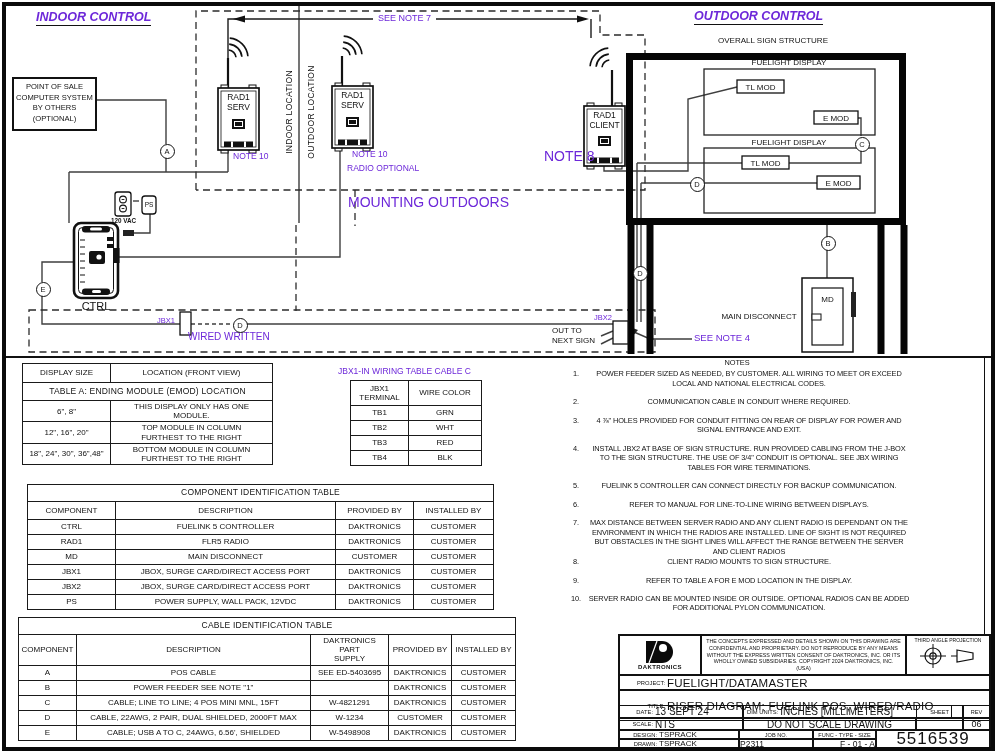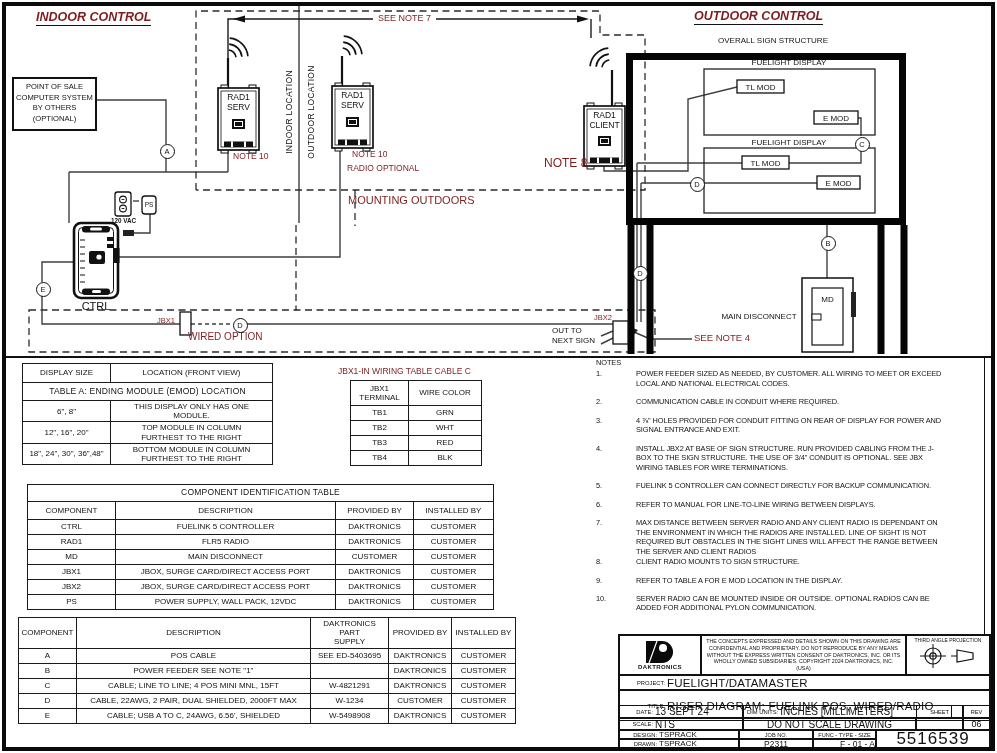--- a/index.html
+++ b/index.html
@@ -1,37 +1,37 @@
 <!DOCTYPE html>
 <html><head>
 <meta charset="utf-8">
 <style>
   html,body{margin:0;padding:0;background:#e8e8e8;}
   .sheet{position:relative;width:997px;height:753px;background:#fff;overflow:hidden;
          font-family:"Liberation Sans",sans-serif;color:#111;}
   .pborder{position:absolute;inset:2px;border:4px solid #0a0a0a;pointer-events:none;}
   .abs{position:absolute;}
-  .lbl{position:absolute;color:#7f1d1d;white-space:nowrap;}
+  .lbl{position:absolute;color:#6d28d9;white-space:nowrap;}
   .ctr{text-align:center;}
   .pre{white-space:pre-line;}
   .sec-title{font-style:italic;font-weight:bold;font-size:12.5px;border-bottom:1.5px solid #111;padding-bottom:1px;}
   .vtxt{transform:rotate(-90deg);transform-origin:center;font-size:8.5px;letter-spacing:.3px;white-space:nowrap;text-align:center;}
   .cl{position:absolute;width:13px;height:13px;border:1.3px solid #111;border-radius:50%;background:#fff;
       font-size:7.5px;display:flex;align-items:center;justify-content:center;z-index:6;}
   .devlbl{font-size:8.5px;line-height:1.12;text-align:center;}
   
   table.dt{position:absolute;border-collapse:collapse;table-layout:fixed;background:#fff;}
   table.dt th,table.dt td{border:1px solid #1a1a1a;font-size:8px;font-weight:400;text-align:center;
       vertical-align:middle;padding:1px 2px;white-space:pre-line;line-height:1.15;overflow:hidden;}
   table.dt .tt{font-size:8.5px;letter-spacing:.2px;}
-  .notes{position:absolute;left:596px;top:358px;width:346px;font-size:7.4px;line-height:1.28;letter-spacing:-.1px;}
+  .notes{position:absolute;left:564px;top:358px;width:346px;font-size:7.4px;line-height:1.28;letter-spacing:-.1px;text-align:center;}
   .note-row{display:flex;margin-bottom:9px;}
   .note-row.tight{margin-bottom:1px;}
   .nn{width:24px;flex:0 0 24px;}
-  .ntx{flex:1;margin-left:16px;}
+  .ntx{flex:1;}
   
   .tb{position:absolute;left:618px;top:634px;width:371px;height:113px;border:1.5px solid #111;background:#fff;}
   .tbc{position:absolute;border:.8px solid #111;display:flex;align-items:center;box-sizing:border-box;}
   .tlab{font-size:5.8px;padding:0 2px 0 3px;flex:0 0 auto;}
   .tval{font-size:10px;}
   .big{font-size:11.5px;letter-spacing:.2px;}
   .smallhdr{font-size:5.6px;width:100%;text-align:center;}
 </style>
 </head>
 <body>
@@ -222,42 +222,42 @@
 SERV</div>
   <div class="lbl" style="left:233px;top:151px;font-size:8.5px;z-index:4">NOTE 10</div>
 
   <div class="abs devlbl pre" style="left:335px;top:91px;width:35px;z-index:4">RAD1
 SERV</div>
   <div class="lbl" style="left:352px;top:149px;font-size:8.5px;z-index:4">NOTE 10</div>
   <div class="lbl" style="left:347px;top:163px;font-size:8.5px;z-index:4">RADIO OPTIONAL</div>
 
   <div class="abs devlbl pre" style="left:585px;top:111px;width:39px;z-index:4">RAD1
 CLIENT</div>
-  <div class="lbl" style="left:544px;top:156px;font-size:12px;z-index:4">NOTE 8</div>
-
-  <div class="lbl" style="left:283px;top:194px;left:348px;font-size:11px;z-index:4">MOUNTING OUTDOORS</div>
+  <div class="lbl" style="left:544px;top:148px;font-size:14px;z-index:4">NOTE 8</div>
+
+  <div class="lbl" style="left:283px;top:194px;left:348px;font-size:14px;z-index:4">MOUNTING OUTDOORS</div>
 
   <div class="abs ctr" style="left:693px;top:36px;width:160px;font-size:8px;z-index:4">OVERALL SIGN STRUCTURE</div>
   <div class="abs ctr" style="left:719px;top:58px;width:140px;font-size:8px;z-index:4">FUELIGHT DISPLAY</div>
   <div class="abs ctr" style="left:719px;top:138px;width:140px;font-size:8px;z-index:4">FUELIGHT DISPLAY</div>
   <div class="abs ctr" style="left:737px;top:82.5px;width:47px;font-size:8px;z-index:4">TL MOD</div>
   <div class="abs ctr" style="left:814px;top:113.5px;width:44px;font-size:8px;z-index:4">E MOD</div>
   <div class="abs ctr" style="left:742px;top:158.5px;width:47px;font-size:8px;z-index:4">TL MOD</div>
   <div class="abs ctr" style="left:817px;top:178.5px;width:43px;font-size:8px;z-index:4">E MOD</div>
 
   <div class="abs ctr" style="left:718px;top:312px;width:82px;font-size:8px;z-index:4">MAIN DISCONNECT</div>
   <div class="abs ctr" style="left:812px;top:295px;width:31px;font-size:8px;z-index:4">MD</div>
 
   <div class="abs ctr" style="left:76px;top:300px;width:40px;font-size:11px;z-index:4">CTRL</div>
   <div class="abs ctr" style="left:107px;top:217px;width:33px;font-size:6.3px;font-weight:bold;z-index:4">120 VAC</div>
   <div class="abs ctr" style="left:142px;top:201px;width:14px;font-size:6.5px;z-index:4">PS</div>
 
   <div class="lbl" style="left:157px;top:316px;font-size:7.5px;z-index:4">JBX1</div>
   <div class="lbl" style="left:594px;top:313px;font-size:7.5px;z-index:4">JBX2</div>
-  <div class="lbl" style="left:188px;top:331px;font-size:10px;z-index:4">WIRED OPTION</div>
+  <div class="lbl" style="left:188px;top:331px;font-size:10px;z-index:4">WIRED WRITTEN</div>
   <div class="abs pre" style="left:552px;top:326px;font-size:8px;line-height:1.25;z-index:4">OUT TO
 NEXT SIGN</div>
   <div class="lbl" style="left:694px;top:332px;font-size:9.5px;z-index:4">SEE NOTE 4</div>
 
   <div class="cl" style="left:159.5px;top:143.5px">A</div>
   <div class="cl" style="left:820.5px;top:235.5px">B</div>
   <div class="cl" style="left:854.5px;top:136.5px">C</div>
   <div class="cl" style="left:689.5px;top:176.5px">D</div>
   <div class="cl" style="left:632.5px;top:265.5px">D</div>
   <div class="cl" style="left:232.5px;top:317.5px">D</div>
@@ -392,20 +392,23 @@
 
   <table class="dt" style="left:18px;top:617px;width:497px">
     <colgroup>
         <col style="width:58px">
         <col style="width:234px">
         <col style="width:78px">
         <col style="width:63px">
         <col style="width:64px">
       </colgroup>
     <thead>
+      <tr>
+          <th class="tt" colspan="5" style="height:14px">CABLE IDENTIFICATION TABLE</th>
+        </tr>
       <tr style="height:22px">
           <th>COMPONENT</th>
           <th>DESCRIPTION</th>
           <th>DAKTRONICS PART
 SUPPLY</th>
           <th>PROVIDED BY</th>
           <th>INSTALLED BY</th>
         </tr>
     </thead>
     <tbody>
@@ -554,21 +557,21 @@
       <span class="tlab" style="width:34px;text-align:right">DESIGN:</span>
       <span style="font-size:8px">TSPRACK</span>
     </div>
     <div class="tbc" style="left:0;top:104px;width:120px;height:9px">
       <span class="tlab" style="width:34px;text-align:right">DRAWN:</span>
       <span style="font-size:8px">TSPRACK</span>
     </div>
     <div class="tbc" style="left:120px;top:95px;width:74px;height:9px;justify-content:center">
       <span class="smallhdr">JOB NO.</span>
     </div>
-    <div class="tbc" style="left:120px;top:104px;width:74px;height:9px;justify-content:center">
+    <div class="tbc" style="left:120px;top:104px;width:74px;height:9px;">
       <span style="font-size:8.5px">P2311</span>
     </div>
     <div class="tbc" style="left:194px;top:95px;width:63px;height:9px;justify-content:center">
       <span class="smallhdr">FUNC - TYPE - SIZE</span>
     </div>
     <div class="tbc" style="left:194px;top:104px;width:63px;height:9px;justify-content:flex-end">
       <span style="font-size:8.5px">F - 01 - A</span>
     </div>
     <div class="tbc" style="left:257px;top:95px;width:114px;height:18px;justify-content:center">
       <span style="font-size:17px;letter-spacing:1px">5516539</span>

